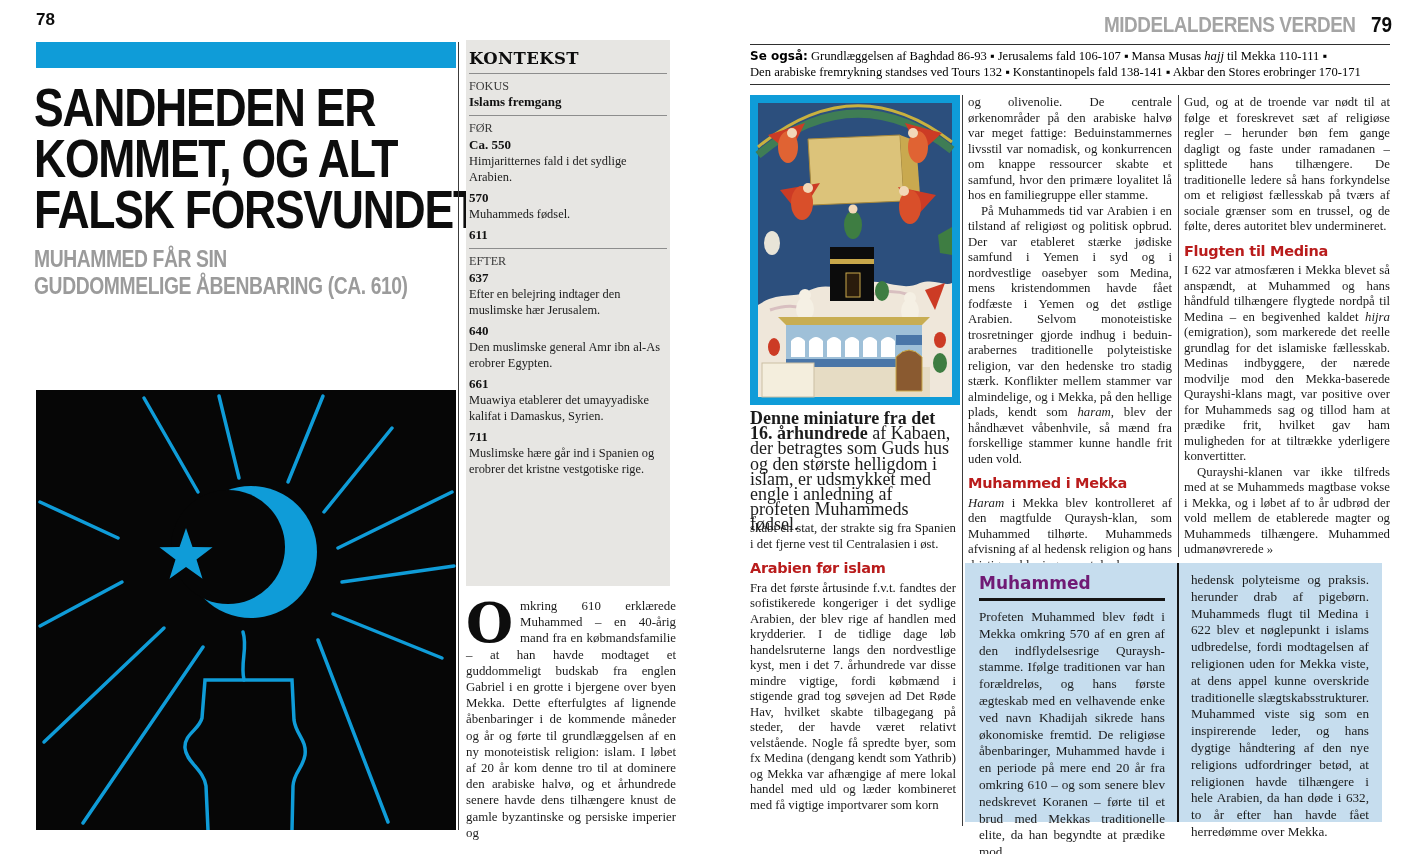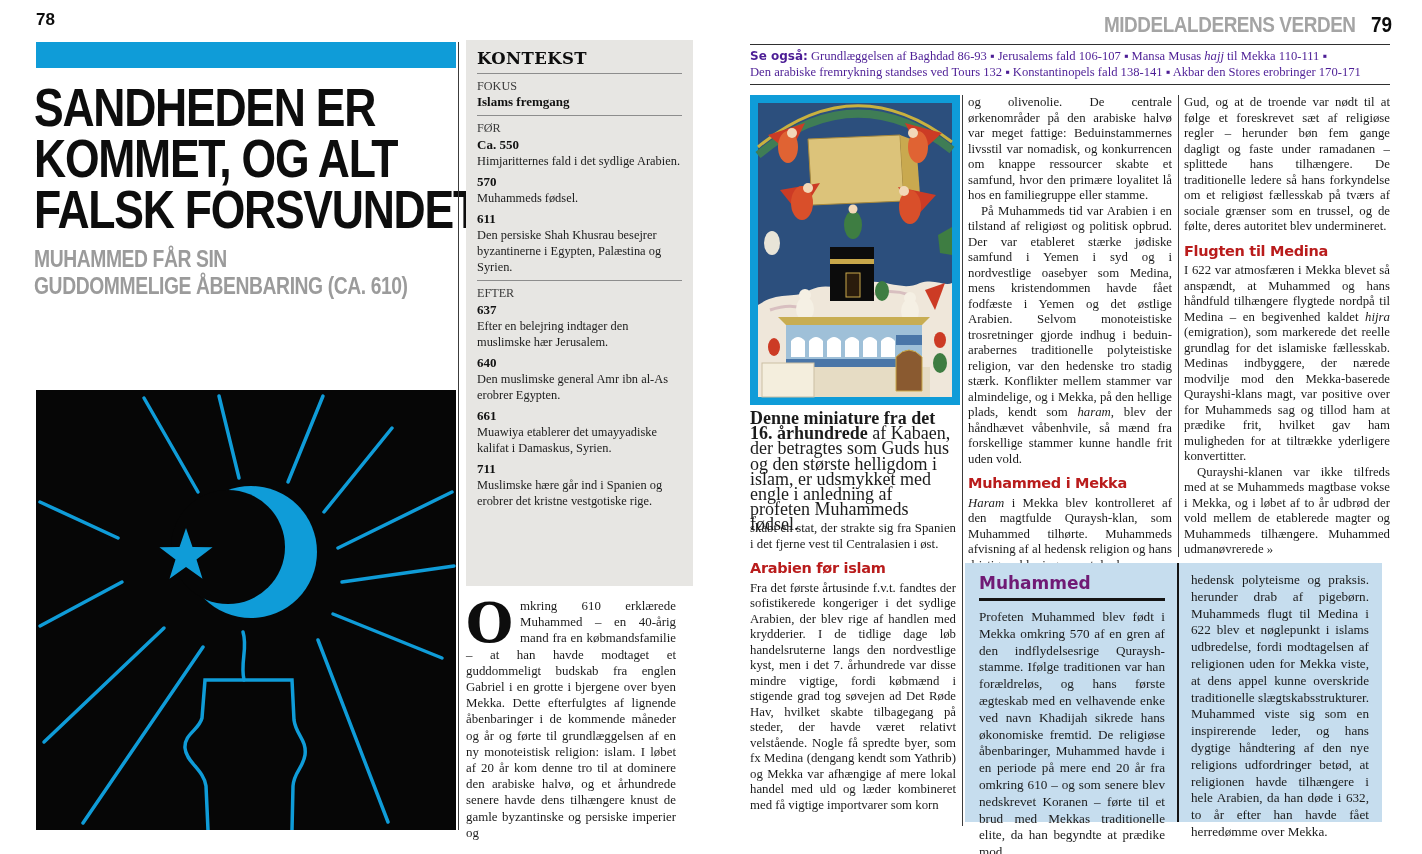--- a/index.html
+++ b/index.html
@@ -22,38 +22,38 @@
   .blue-bar{left:36px;top:42px;width:420px;height:26px;background:#0f9cd8;}
   .title-block{left:34px;top:82px;transform:scaleX(0.84);transform-origin:0 0;
                font-family:"Liberation Sans",sans-serif;font-weight:bold;color:#0d0d0d;}
   .t-line{font-size:53px;line-height:51px;letter-spacing:-1.5px;white-space:nowrap;}
   .subtitle-block{left:34px;top:246px;transform:scaleX(0.84);transform-origin:0 0;
                   font-family:"Liberation Sans",sans-serif;font-weight:bold;color:#9b9b9b;}
   .s-line{font-size:23px;line-height:27px;letter-spacing:-0.5px;white-space:nowrap;}
   .vrule{width:1px;background:#3c3c3c;}
   .hrule{height:1px;background:#2f2f2f;}
 
-  .kontekst{left:466px;top:40px;width:227px;height:546px;background:#e7e6e3;
-            padding:9px 11px;box-sizing:border-box;}
+  .kontekst{left:466px;top:40px;width:204px;height:546px;background:#e7e6e3;
+            padding:9px 3px;box-sizing:border-box;}
   .kontekst h2{font-family:"DejaVu Serif",serif;font-size:16.5px;margin:0 0 5px;
                letter-spacing:0.4px;color:#0d0d0d;}
   .k-rule{height:1px;background:#8d8d8d;margin:5px 0 5px;}
   .k-label{font-size:12.2px;color:#3a3a3a;}
   .k-year{font-weight:bold;font-size:13px;color:#111;}
   .k-text{font-size:12.4px;line-height:16px;}
   .k-entry{margin-bottom:5px;}
 
   .intro{left:466px;top:598px;width:210px;font-size:12.9px;line-height:16.2px;text-align:justify;}
 
   
   .hdr{right:30px;top:12px;transform:scaleX(0.86);transform-origin:100% 0;
        font-family:"Liberation Sans",sans-serif;font-weight:bold;font-size:22px;white-space:nowrap;}
   .hdr .sec{color:#a4a4a4;letter-spacing:-0.5px;}
   .hdr .num{color:#0d0d0d;margin-left:18px;}
-  .seealso{left:750px;top:48px;width:646px;font-size:12.6px;line-height:16px;color:#4c1d95;}
+  .seealso{left:750px;top:48px;width:646px;font-size:12.6px;line-height:16px;color:#000000;}
   .seealso .lbl{font-family:"DejaVu Sans",sans-serif;font-weight:bold;font-size:12px;}
   .caption{left:750px;top:411px;width:206px;font-size:18px;line-height:15.2px;}
   .col{width:206px;}
   .infobox{left:965px;top:563px;width:417px;height:259px;background:#c6ddee;display:flex;box-sizing:border-box;}
   .ib-left{width:212px;padding:10px 12px 10px 14px;box-sizing:border-box;}
   .ib-right{flex:1;border-left:2px solid #141414;padding:9px 13px 4px 12px;box-sizing:border-box;}
   .ib-title{font-family:"DejaVu Sans",sans-serif;font-weight:bold;font-size:17px;color:#701a75;}
   .ib-rule{height:3px;background:#141414;margin:5px 0 8px;}
   .ib-text{font-size:13.2px;line-height:16.8px;text-align:justify;}
 </style>
@@ -117,21 +117,20 @@
     <div class="k-entry">
       <div class="k-year">Ca. 550</div>
       <div class="k-text">Himjaritternes fald i det sydlige Arabien.</div>
     </div>
     <div class="k-entry">
       <div class="k-year">570</div>
       <div class="k-text">Muhammeds fødsel.</div>
     </div>
     <div class="k-entry">
       <div class="k-year">611</div>
-      <div class="k-text">Den persiske Shah Khusrau besejrer byzantinerne i Egypten, Palæstina og Syrien.</div>
     </div>
 
     <div class="k-rule"></div>
     <div class="k-label" style="margin-bottom:1px;">EFTER</div>
 
     <div class="k-entry">
       <div class="k-year">637</div>
       <div class="k-text">Efter en belejring indtager den muslimske hær Jerusalem.</div>
     </div>
     <div class="k-entry">

